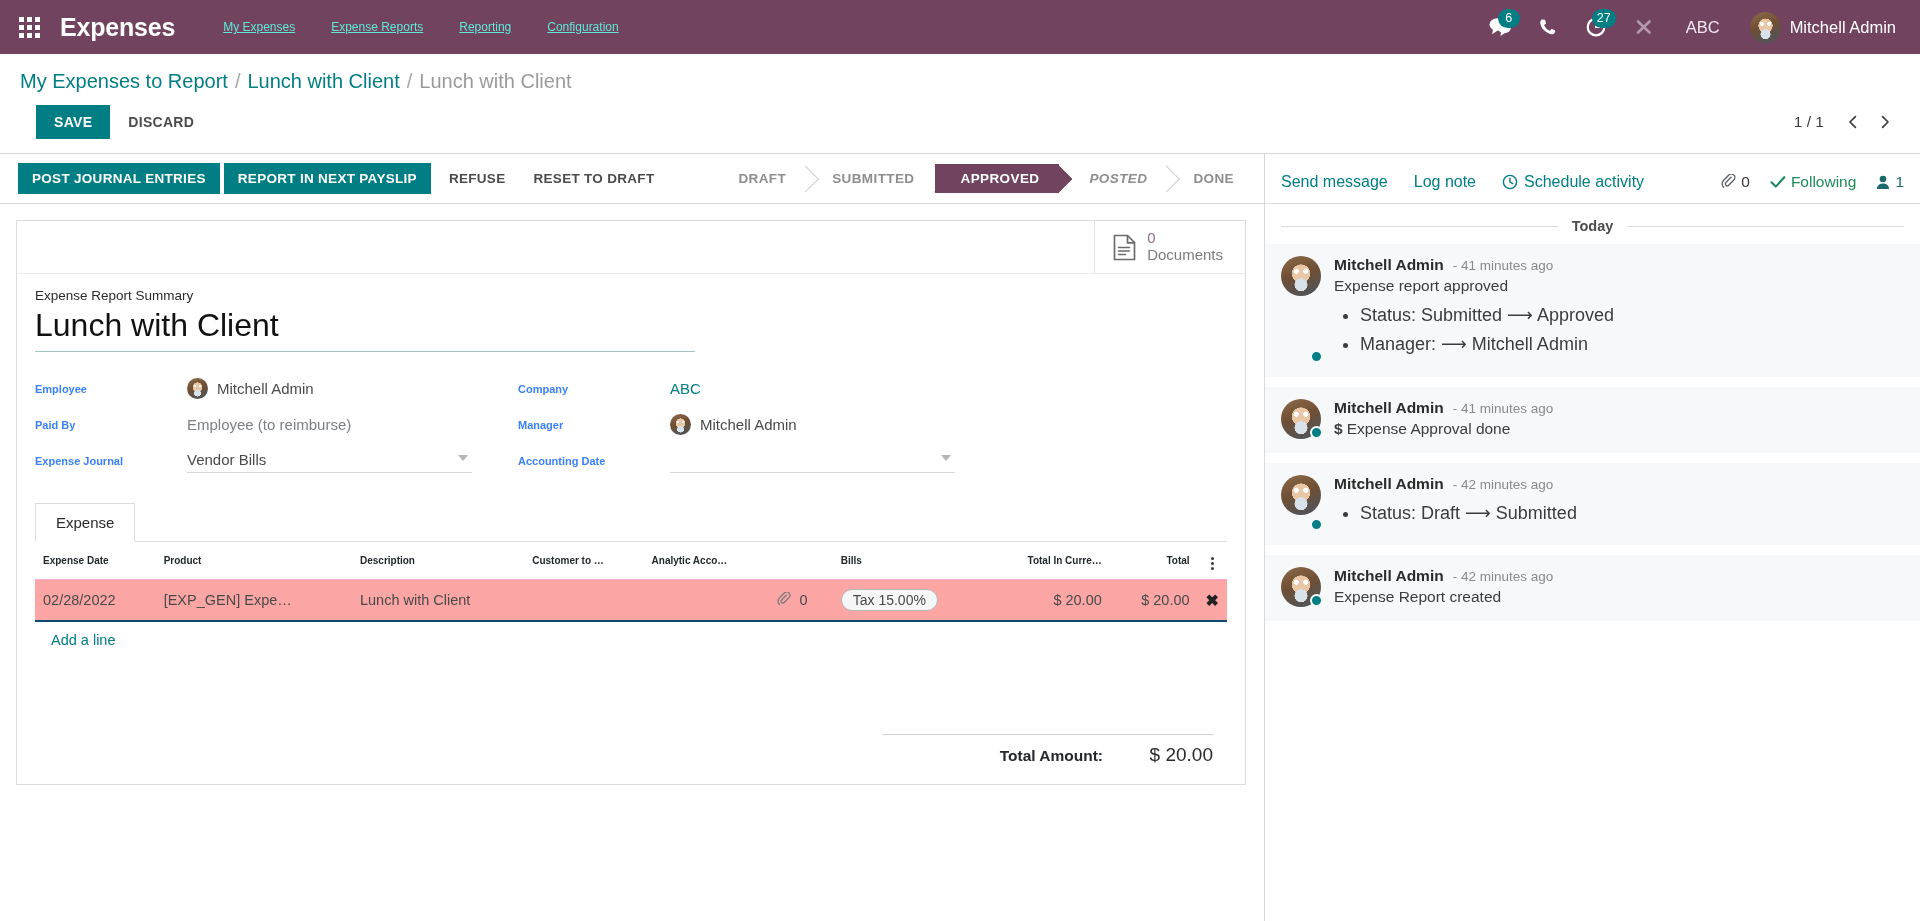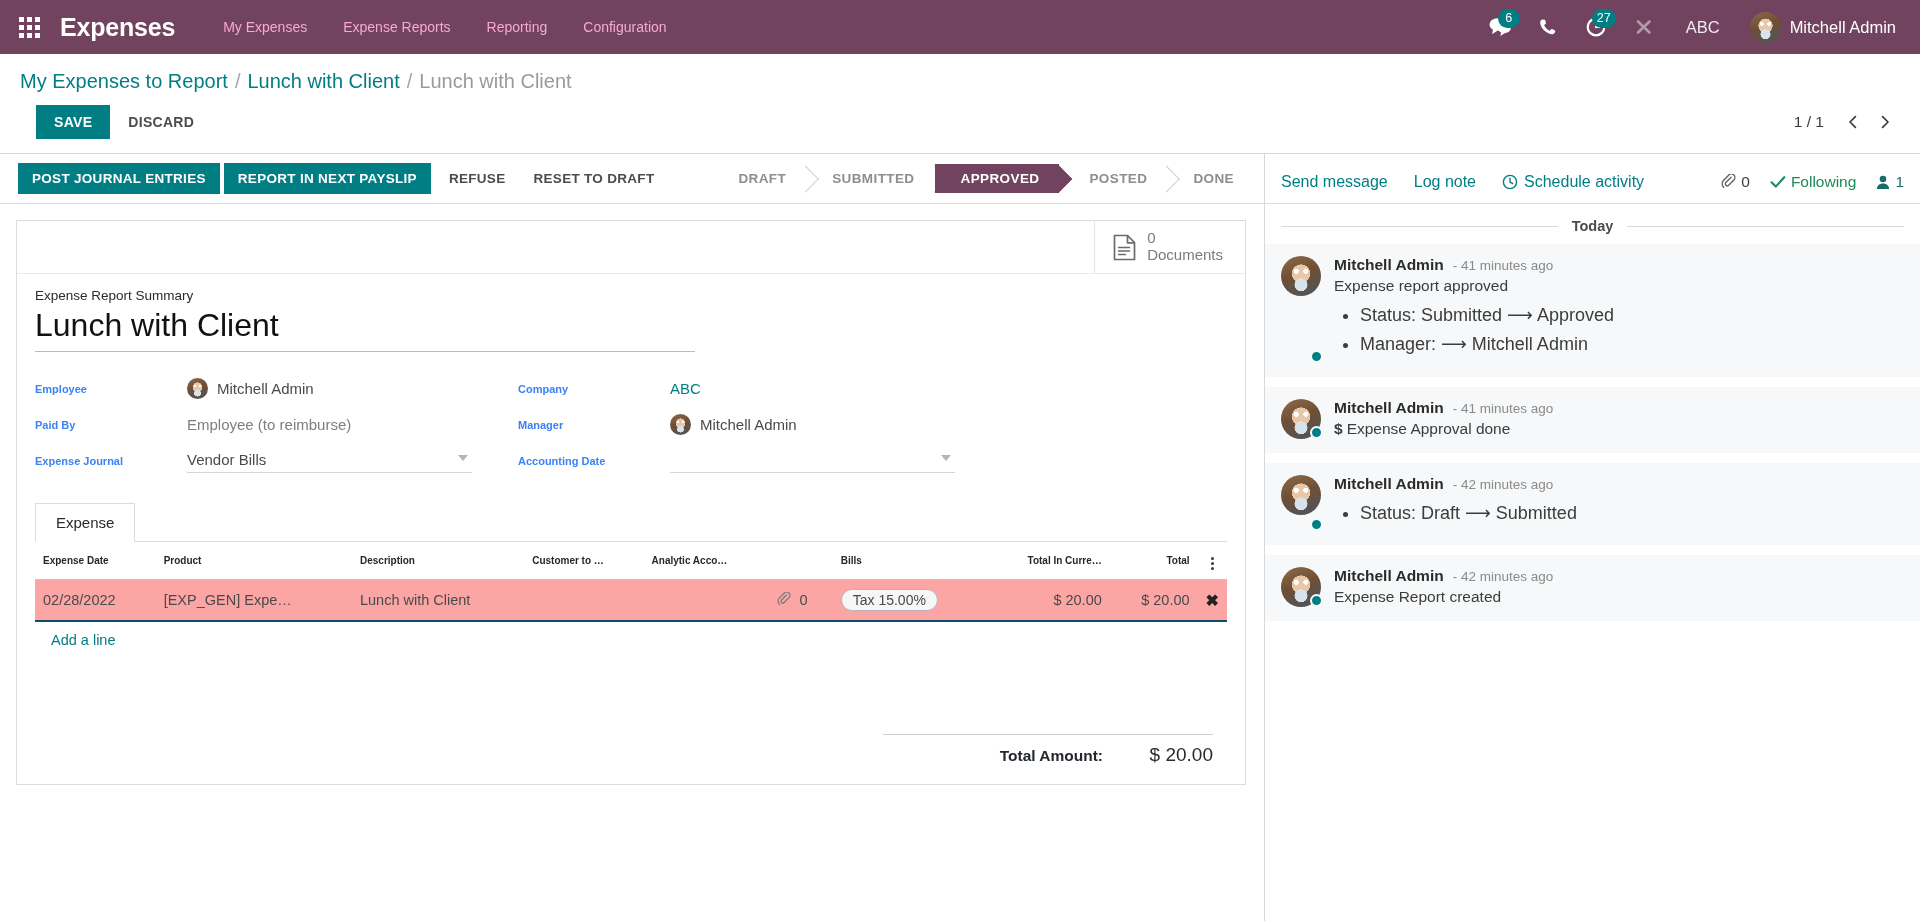--- a/index.html
+++ b/index.html
@@ -32,22 +32,23 @@
     grid-template-columns: repeat(3, 5px);
     grid-template-rows: repeat(3, 5px);
     gap: 3px;
   }
   .apps-grid .dots i { background: #ffffff; display: block; width: 5px; height: 5px; }
   .brand {
     font-size: 25px; font-weight: bold; letter-spacing: -0.2px;
     margin-left: 8px; margin-right: 30px; color: #fff; cursor: pointer;
   }
   .navlink {
-    font-size: 14px; color: #f9a8d4; padding: 6px 18px; cursor: pointer;
+    font-size: 12px; color: #5eead4; padding: 6px 18px; cursor: pointer;
     white-space: nowrap;
+    text-decoration: underline;
   }
   .nav-right { margin-left: auto; display: flex; align-items: center; gap: 4px; }
   .nav-icon {
     position: relative; width: 44px; height: 44px;
     display: flex; align-items: center; justify-content: center; cursor: pointer;
   }
   .badge-count {
     position: absolute; top: 4px; right: 2px;
     background: #017e84; color: #fff;
     border-radius: 11px; min-width: 22px; height: 19px;
@@ -137,21 +138,21 @@
     border-top: 1px solid #d3cdd0; border-right: 1px solid #d3cdd0;
     background: transparent; z-index: 2;
   }
   .st-item.active {
     background: #71435f; color: #fff; z-index: 3;
   }
   .st-item.active::after {
     border-top: 1px solid #71435f; border-right: 1px solid #71435f;
     background: #71435f; right: -9px; width: 19px; height: 19px;
   }
-  .st-item.active + .st-item { padding-left: 30px; }
+  .st-item.active + .st-item { padding-left: 30px; font-style: italic; }
   .st-item:last-child::after { display: none; }
 
   
   .sheet-wrap { flex: 1; overflow: auto; padding: 16px; background: #fff; }
   .sheet {
     border: 1px solid #dcdcdc; background: #fff;
     max-width: 1230px; min-height: 565px;
     padding: 0;
   }
   .smart-row { display: flex; justify-content: flex-end; border-bottom: 1px solid #eaeaea; min-height: 53px; }

